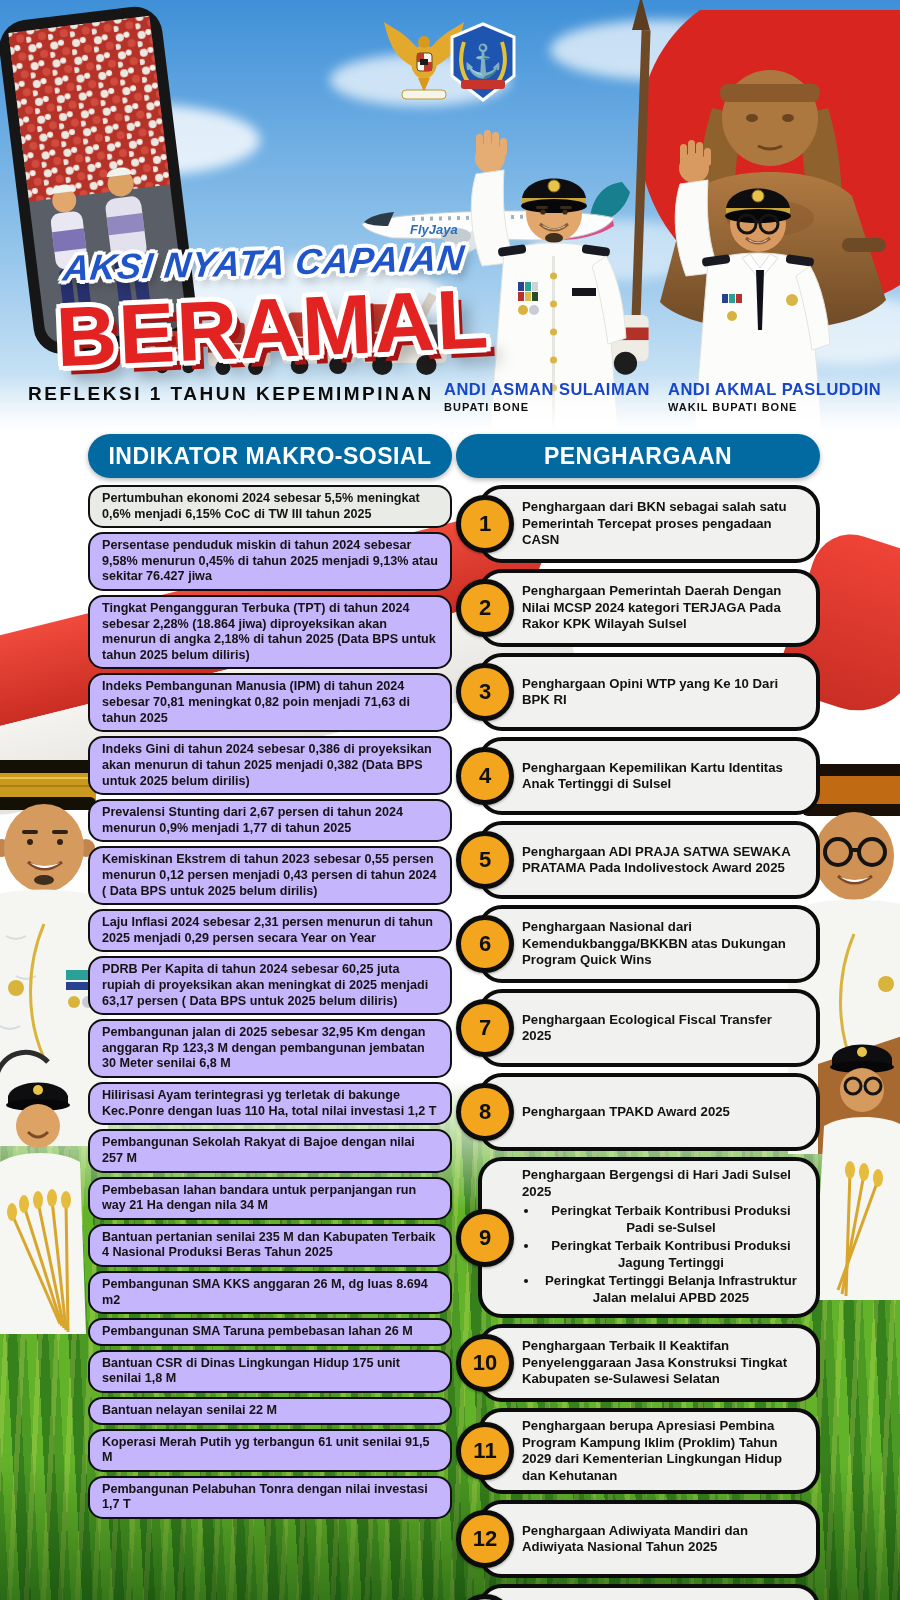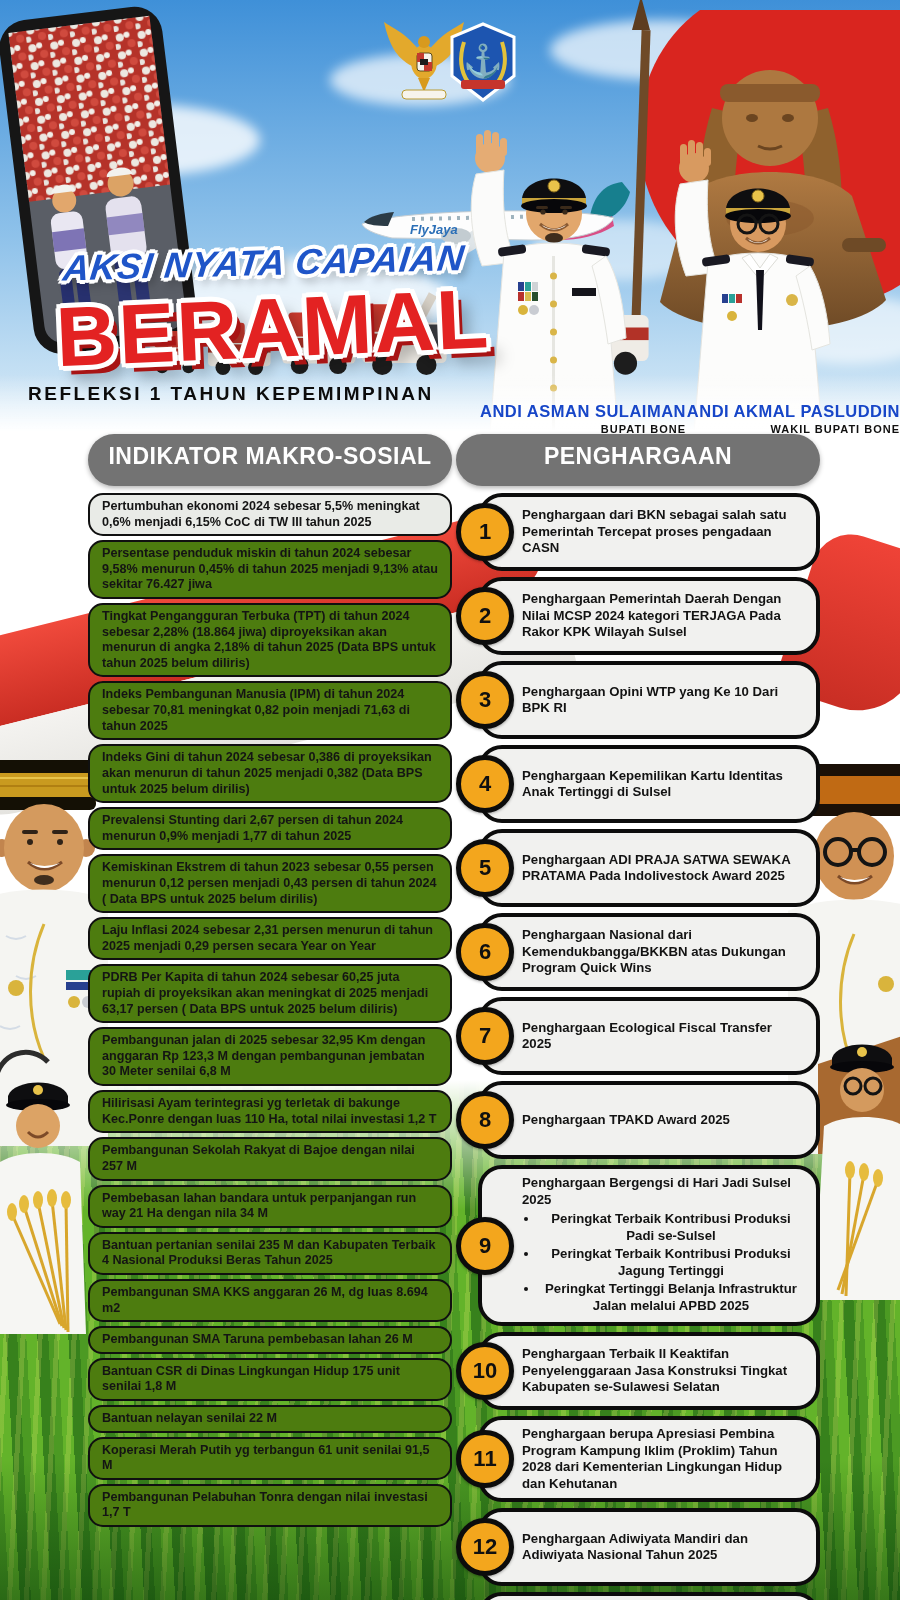--- a/index.html
+++ b/index.html
@@ -15,21 +15,21 @@
     letter-spacing:1px;transform:skewX(-8deg) rotate(-1.5deg);
     text-shadow:-3px -3px 0 #fff,3px -3px 0 #fff,-3px 3px 0 #fff,3px 3px 0 #fff,
                  0 -4px 0 #fff,0 4px 0 #fff,-4px 0 0 #fff,4px 0 0 #fff,5px 7px 9px rgba(0,0,0,.35);}
   .title2{margin-left:28px;margin-top:-4px;font-size:84px;font-weight:900;color:#e32222;
     letter-spacing:2px;transform:rotate(-2.5deg);
     text-shadow:-4px -4px 0 #fff,4px -4px 0 #fff,-4px 4px 0 #fff,4px 4px 0 #fff,
                  0 -5px 0 #fff,0 5px 0 #fff,-5px 0 0 #fff,5px 0 0 #fff,
                  8px 9px 0 #a81414,12px 14px 16px rgba(0,0,0,.35);}
   .subtitle{margin-top:6px;font-size:19px;font-weight:900;color:#0c0c0c;letter-spacing:2.5px;}
 
-  .name-block{position:absolute;top:402px;z-index:7;text-align:right;}
+  .name-block{position:absolute;top:380px;z-index:7;text-align:left;}
   .name-block .nm{font-size:16.5px;font-weight:900;color:#1746c8;letter-spacing:.5px;}
   .name-block .rl{font-size:11px;font-weight:800;color:#101010;letter-spacing:1px;margin-top:2px;}
   .nb1{left:444px;width:242px;}
   .nb2{left:668px;width:232px;}
 
   
   .flag-ribbon{position:absolute;left:-70px;top:576px;width:640px;height:200px;
     transform:rotate(-14deg);z-index:1;}
   .flag-ribbon .red{height:88px;background:linear-gradient(180deg,#f04a3c,#ca2d23);
     border-radius:0 0 60px 0;}
@@ -46,26 +46,26 @@
     background:linear-gradient(180deg,#ffffff 0%,rgba(255,255,255,0) 100%);}
   .bg-field .dark{position:absolute;left:0;bottom:0;width:100%;height:140px;
     background:linear-gradient(0deg,rgba(0,45,5,.45),rgba(0,45,5,0));}
 
   .side-portrait{position:absolute;z-index:1;}
 
   
   .col{position:absolute;top:434px;z-index:4;}
   .col-left{left:88px;width:364px;}
   .col-right{left:456px;width:364px;}
-  .col-header{height:52px;line-height:44px;border-radius:999px;background:#737373;
+  .col-header{height:44px;line-height:44px;border-radius:999px;background:#0369a1;
     color:#ffffff;font-weight:800;font-size:23px;text-align:center;letter-spacing:.5px;
     box-shadow:0 2px 5px rgba(0,0,0,.3);margin-bottom:7px;}
 
   .box-list{display:flex;flex-direction:column;gap:4px;}
-  .lbox{box-sizing:border-box;width:364px;background:#4d7c0f;border:2.5px solid #101010;
+  .lbox{box-sizing:border-box;width:364px;background:#c4b5fd;border:2.5px solid #101010;
     border-radius:15px;padding:4px 12px;font-size:12.6px;font-weight:700;color:#141414;
     line-height:1.24;}
   .lbox:first-child{background:#e9ebe7;}
 
   .award-list{display:flex;flex-direction:column;gap:6px;margin-left:22px;}
   .rbox{box-sizing:border-box;width:342px;min-height:52px;background:#f1f1ef;
     border:4.5px solid #0c0c0c;border-radius:24px;padding:6px 13px 6px 6px;
     display:flex;align-items:center;position:relative;}
   .numcircle{flex:none;width:48px;height:48px;margin-left:-32px;margin-right:8px;
     border-radius:50%;background:#f3a61d;border:5.5px solid #0c0c0c;color:#101010;
@@ -593,21 +593,21 @@
     <div class="numcircle">10</div>
     <div class="rtext">
       <div class="rmain">Penghargaan Terbaik II Keaktifan Penyelenggaraan Jasa Konstruksi Tingkat Kabupaten se-Sulawesi Selatan</div>
 
     </div>
   </div>
 
   <div class="rbox">
     <div class="numcircle">11</div>
     <div class="rtext">
-      <div class="rmain">Penghargaan berupa Apresiasi Pembina Program Kampung Iklim (Proklim) Tahun 2028 dari Kementerian Lingkungan Hidup dan Kehutanan</div>
+      <div class="rmain">Penghargaan berupa Apresiasi Pembina Program Kampung Iklim (Proklim) Tahun 2029 dari Kementerian Lingkungan Hidup dan Kehutanan</div>
 
     </div>
   </div>
 
   <div class="rbox">
     <div class="numcircle">12</div>
     <div class="rtext">
       <div class="rmain">Penghargaan Adiwiyata Mandiri dan Adiwiyata Nasional Tahun 2025</div>
 
     </div>

